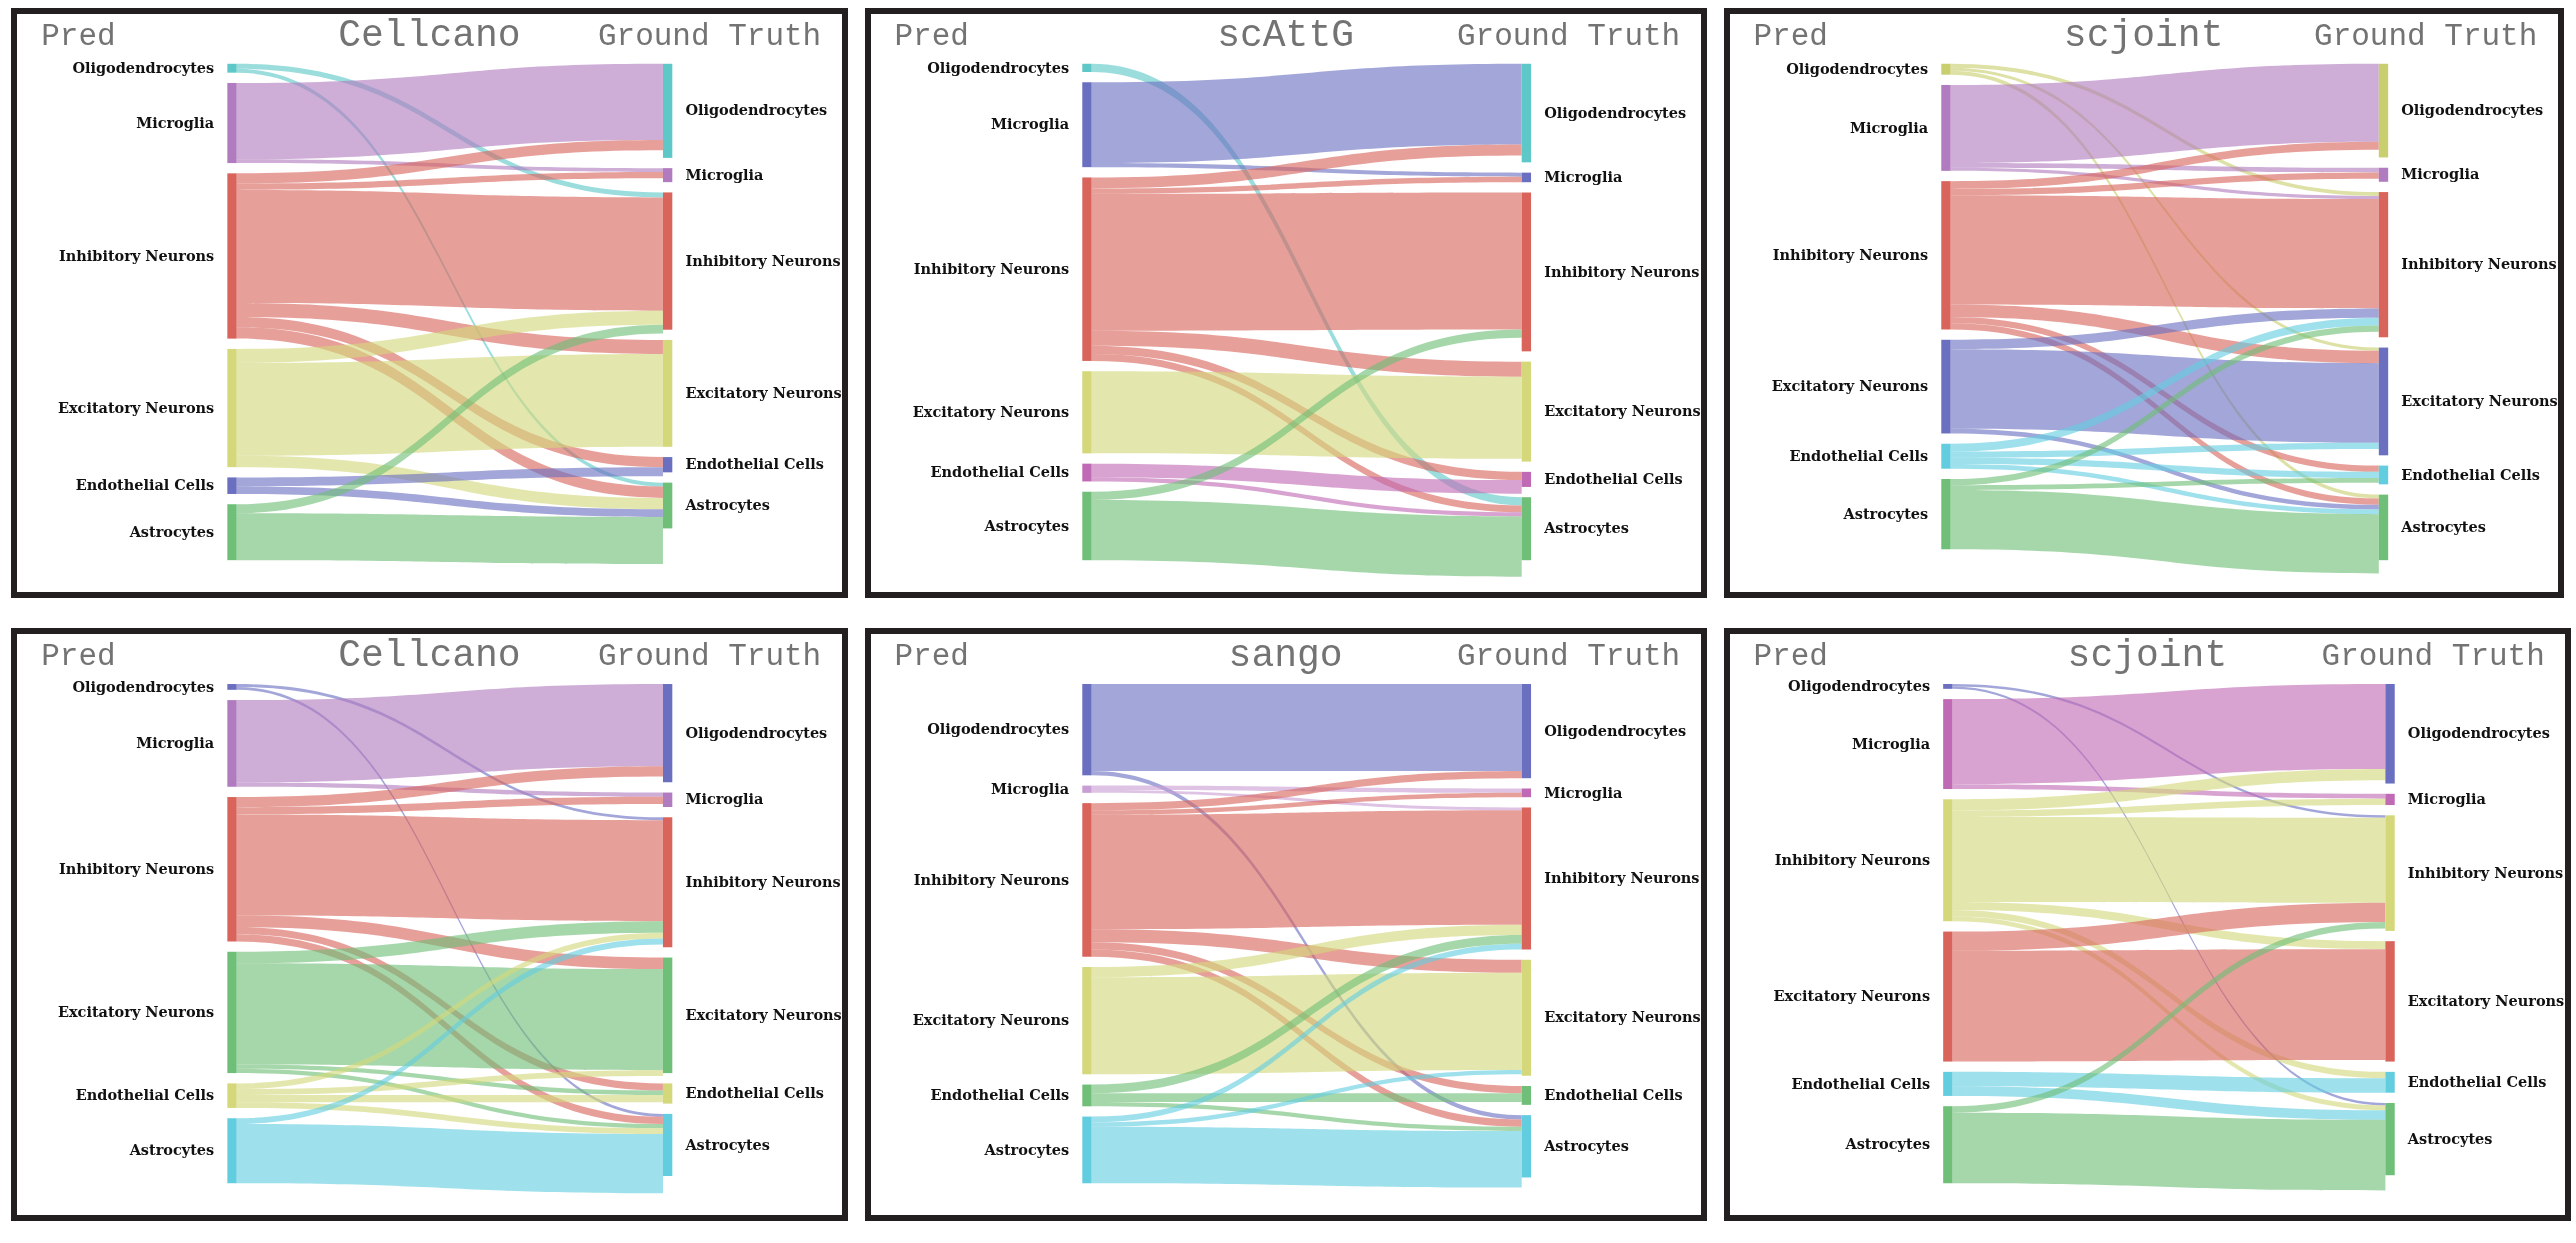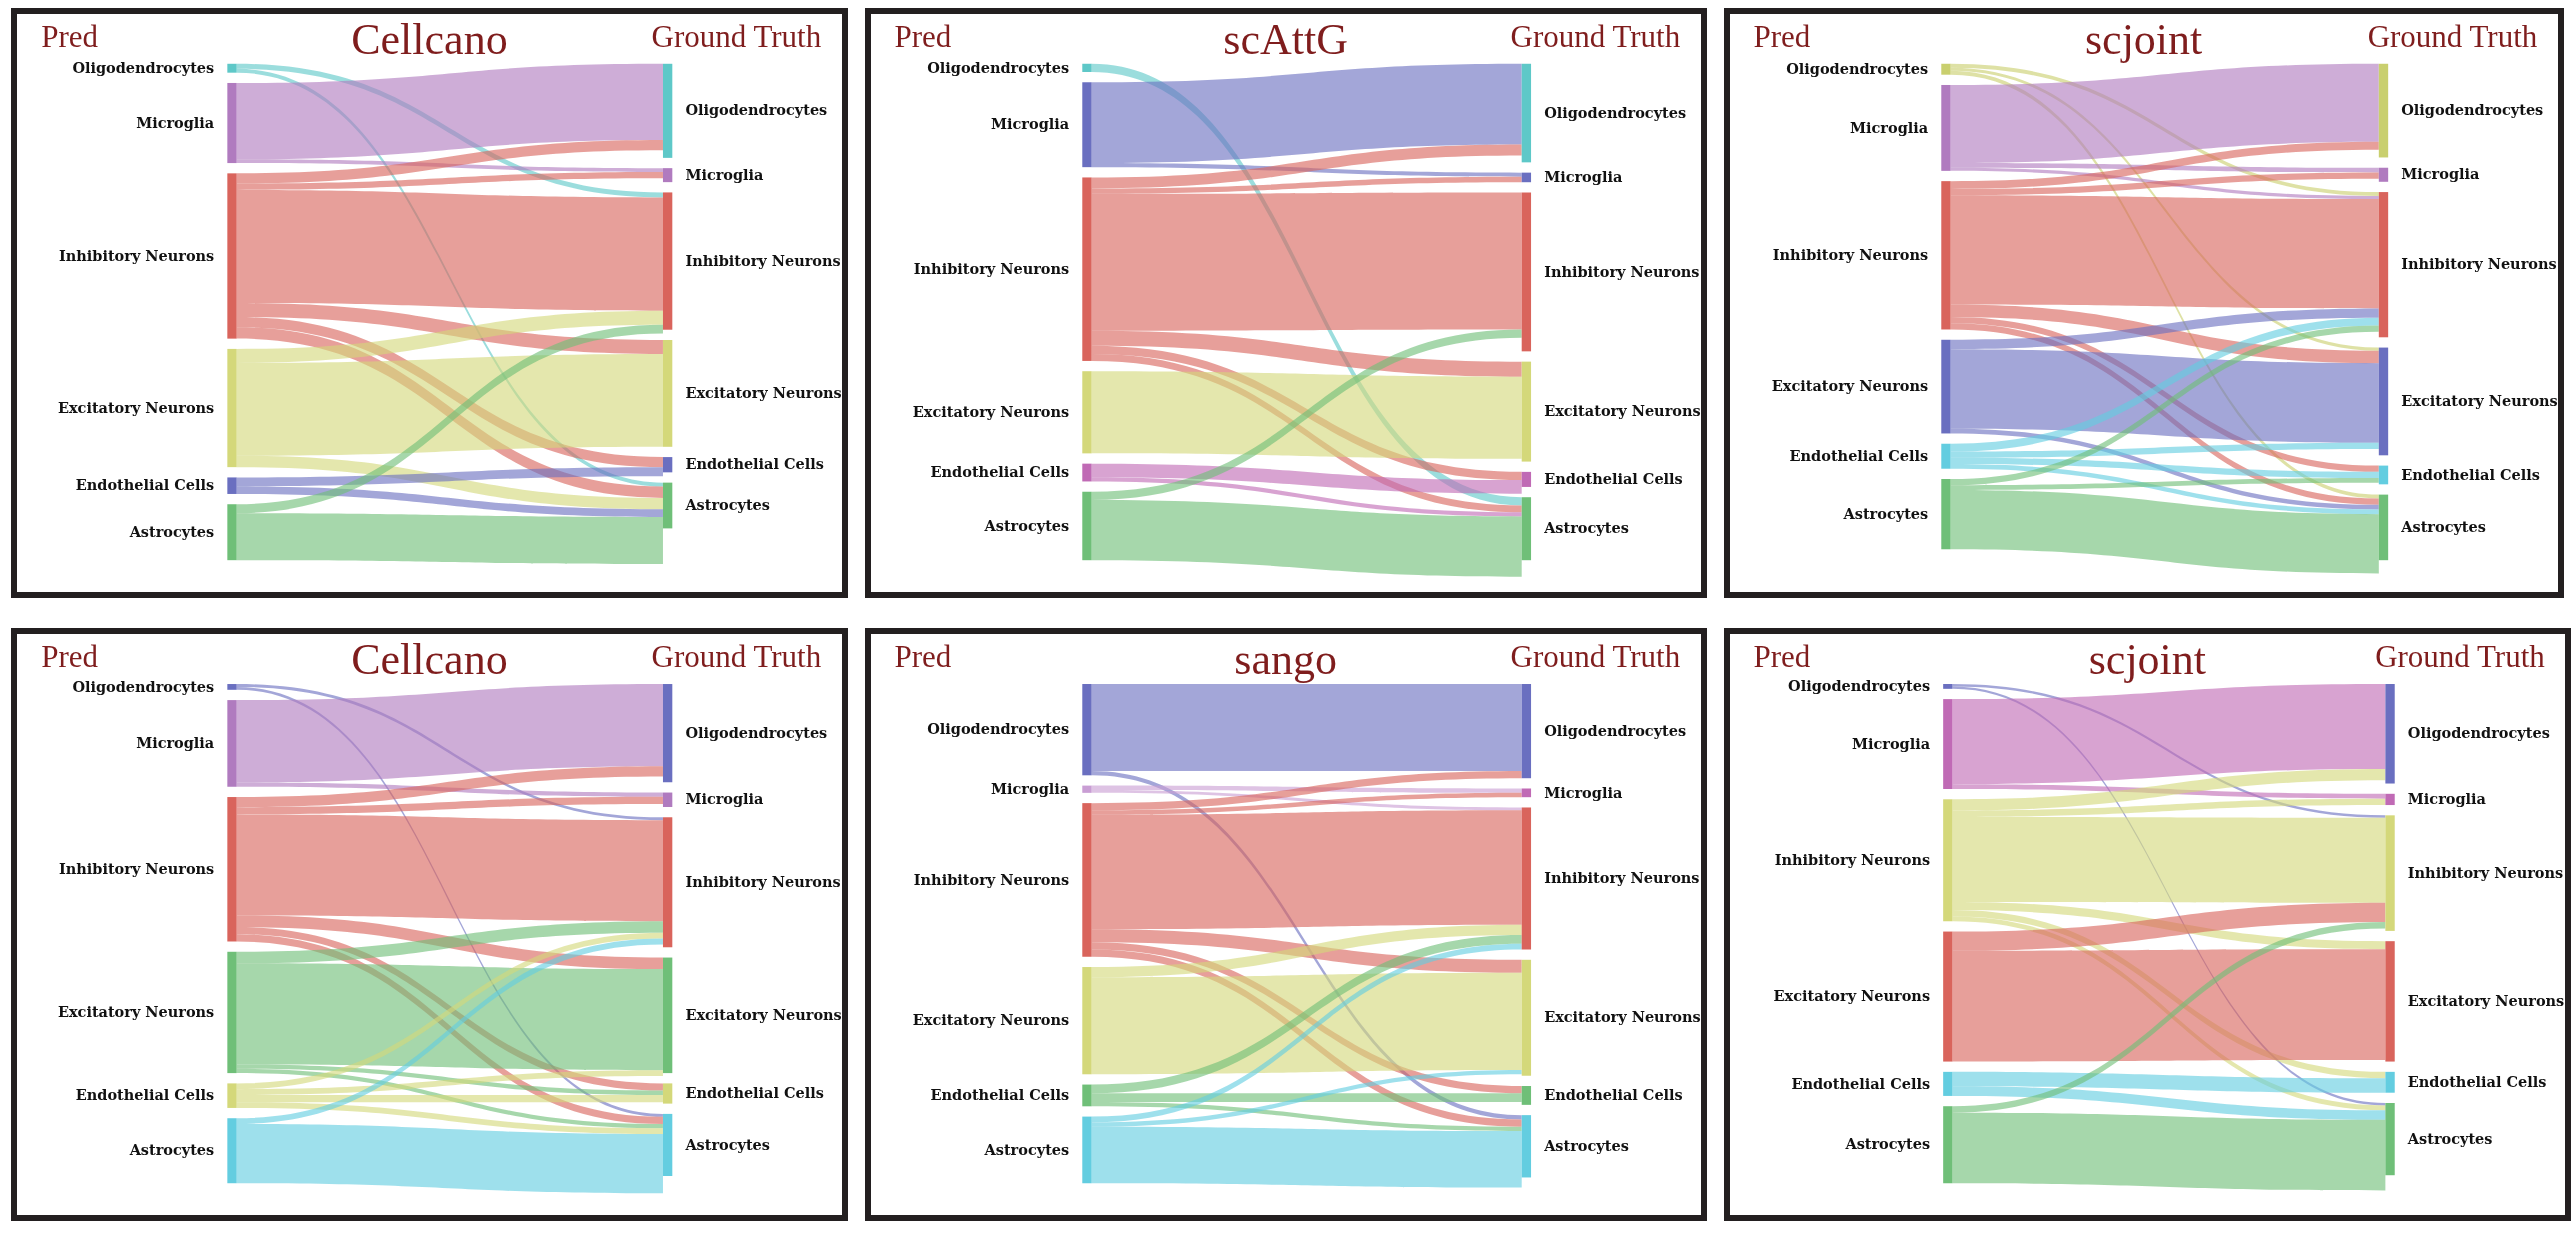--- a/index.html
+++ b/index.html
@@ -7,23 +7,23 @@
   .grid{display:grid;grid-template-columns:857px 859px 859px;grid-template-rows:607px 627px;width:2576px;height:1243px;}
   .panel{position:relative;box-sizing:border-box;padding:5.6px;}
   .panel-frame{position:absolute;box-sizing:border-box;border:6.5px solid #231f20;background:#fff;}
   .p-tl{left:11.2px;top:7.5px;right:9.3px;bottom:9.3px;}
   .p-tm{left:7.5px;top:7.5px;right:9.3px;bottom:9.3px;}
   .p-tr{left:7.5px;top:7.5px;right:11.2px;bottom:9.3px;}
   .p-bl{left:11.2px;top:20.5px;right:9.3px;bottom:13px;}
   .p-bm{left:7.5px;top:20.5px;right:9.3px;bottom:13px;}
   .p-br{left:7.5px;top:20.5px;right:3.7px;bottom:13px;}
   .hdr{position:absolute;left:0;right:0;top:0;height:56px;pointer-events:none;}
-  .hdr span{position:absolute;font-family:Liberation Serif, serif;color:#7f1d1d;white-space:nowrap;}
+  .hdr span{position:absolute;font-family:Liberation Mono, monospace;color:#737373;white-space:nowrap;}
   .hdr .lt{left:24px;top:5.6px;font-size:31px;}
-  .hdr .ct{left:50%;transform:translateX(-50%);top:0px;font-size:44px;}
+  .hdr .ct{left:50%;transform:translateX(-50%);top:0px;font-size:38px;}
   .hdr .rt{right:20.5px;top:5.6px;font-size:31px;text-align:center;}
   svg.sank{position:absolute;left:0;top:0;width:100%;height:100%;}
   .nlabel{font-family:"DejaVu Serif",serif;font-weight:bold;font-size:15.5px;fill:#111111;}
   .nlabel.r{text-anchor:start;}
   .nlabel.l{text-anchor:end;}
 </style>
 </head>
 <body>
 
 <div class="grid">

